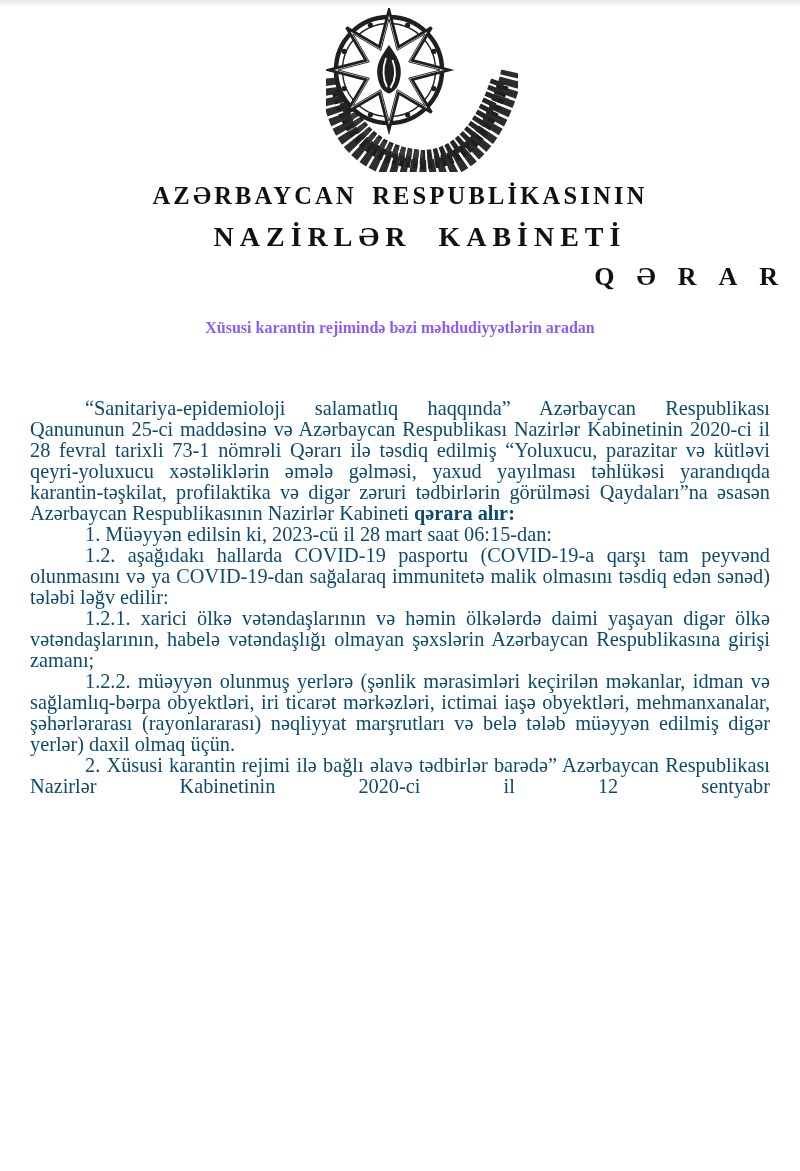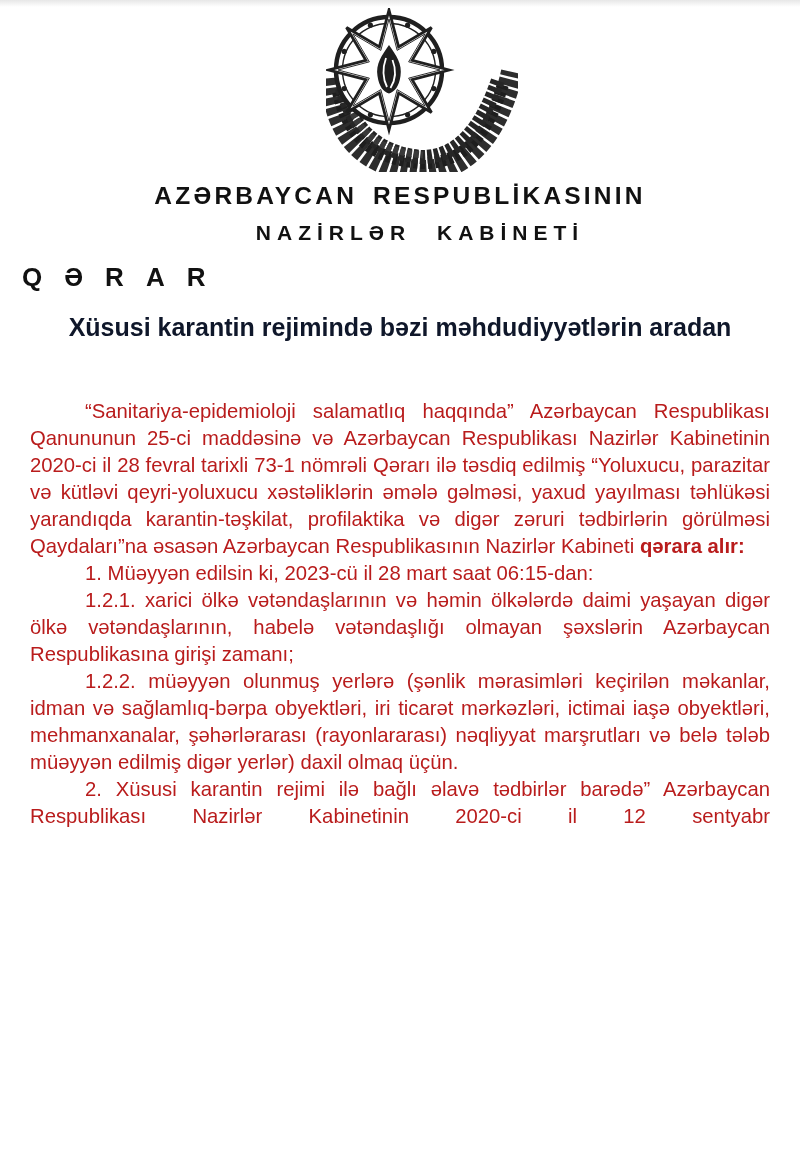--- a/index.html
+++ b/index.html
@@ -1,21 +1,21 @@
 <!DOCTYPE html>
 <html lang="az"><head>
 <meta charset="utf-8">
 <style>
   html, body { margin: 0; padding: 0; background: #ffffff; }
   .page {
     position: relative;
     width: 800px;
     height: 1171px;
     background: #ffffff;
-    font-family: Liberation Sans, sans-serif;
+    font-family: Liberation Serif, serif;
     color: #1b1b1b;
     overflow: hidden;
   }
   .page::before {
     content: "";
     position: absolute;
     top: 0; left: 0; right: 0;
     height: 7px;
     background: linear-gradient(#dcdcdc, #ffffff);
     opacity: .7;
@@ -37,58 +37,58 @@
     font-weight: bold;
     color: #111;
   }
   .org-l1 {
     font-size: 24.5px;
     letter-spacing: 3.2px;
     word-spacing: 6px;
   }
   .org-l2 {
     margin-top: 11px;
-    font-size: 21px;
+    font-size: 28px;
     letter-spacing: 6px;
     word-spacing: 14px;
     padding-left: 40px;
   }
   .doc-type {
     position: absolute;
     top: 262px;
     left: 0;
     width: 100%;
-    text-align: left;
+    text-align: right;
     font-weight: bold;
     font-size: 26px;
     letter-spacing: 22px;
     padding-left: 22px;
     box-sizing: border-box;
     color: #111;
   }
   .subtitle {
     position: absolute;
     top: 314px;
     left: 0;
     width: 100%;
     text-align: center;
     font-weight: bold;
-    font-size: 25px;
+    font-size: 16px;
     line-height: 27.5px;
-    color: #0f172a;
+    color: #8b5cf6;
   }
   .body-text {
     position: absolute;
     top: 398px;
     left: 30px;
     width: 740px;
     font-size: 20.3px;
-    line-height: 27px;
+    line-height: 21px;
     text-align: justify;
-    color: #b91c1c;
+    color: #0c4a6e;
   }
   .body-text p {
     margin: 0;
     text-indent: 55px;
   }
   .body-text p.cutoff {
     text-align-last: justify;
   }
   .bold { font-weight: bold; }
 </style>
@@ -136,18 +136,19 @@
 
   <div class="doc-type">QƏRAR</div>
 
   <div class="subtitle">
     <span>Xüsusi karantin rejimində bəzi məhdudiyyətlərin aradan</span><br>
   </div>
 
   <div class="body-text">
     <p><span>“Sanitariya-epidemioloji salamatlıq haqqında” Azərbaycan Respublikası Qanununun 25-ci maddəsinə və Azərbaycan Respublikası Nazirlər Kabinetinin 2020-ci il 28 fevral tarixli 73-1 nömrəli Qərarı ilə təsdiq edilmiş “Yoluxucu, parazitar və kütləvi qeyri-yoluxucu xəstəliklərin əmələ gəlməsi, yaxud yayılması təhlükəsi yarandıqda karantin-təşkilat, profilaktika və digər zəruri tədbirlərin görülməsi Qaydaları”na əsasən Azərbaycan Respublikasının Nazirlər Kabineti </span><span class="bold">qərara alır:</span></p>
     <p>1. Müəyyən edilsin ki, 2023-cü il 28 mart saat 06:15-dan:</p>
+    <p>1.2. aşağıdakı hallarda COVID-19 pasportu (COVID-19-a qarşı tam peyvənd olunmasını və ya COVID-19-dan sağalaraq immunitetə malik olmasını təsdiq edən sənəd) tələbi ləğv edilir:</p>
     <p>1.2.1. xarici ölkə vətəndaşlarının və həmin ölkələrdə daimi yaşayan digər ölkə vətəndaşlarının, habelə vətəndaşlığı olmayan şəxslərin Azərbaycan Respublikasına girişi zamanı;</p>
     <p>1.2.2. müəyyən olunmuş yerlərə (şənlik mərasimləri keçirilən məkanlar, idman və sağlamlıq-bərpa obyektləri, iri ticarət mərkəzləri, ictimai iaşə obyektləri, mehmanxanalar, şəhərlərarası (rayonlararası) nəqliyyat marşrutları və belə tələb müəyyən edilmiş digər yerlər) daxil olmaq üçün.</p>
     <p class="cutoff">2. Xüsusi karantin rejimi ilə bağlı əlavə tədbirlər barədə” Azərbaycan Respublikası Nazirlər Kabinetinin 2020-ci il 12 sentyabr</p>
   </div>
 
 </div>
 
 </body></html>

